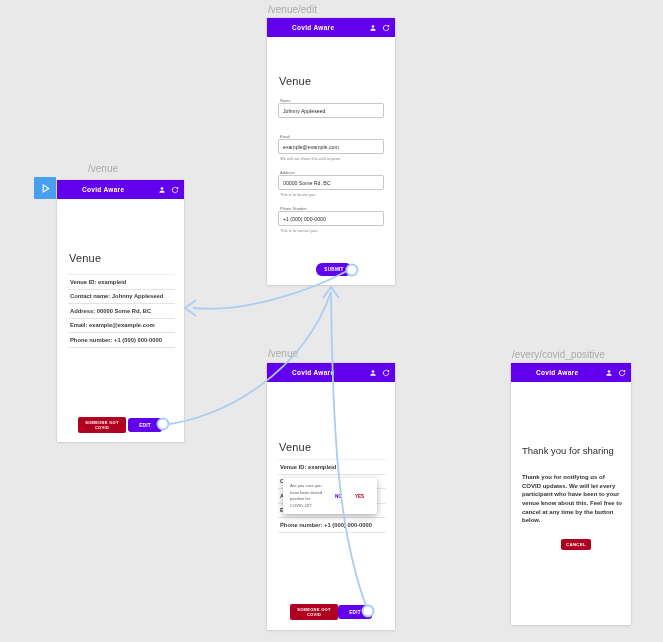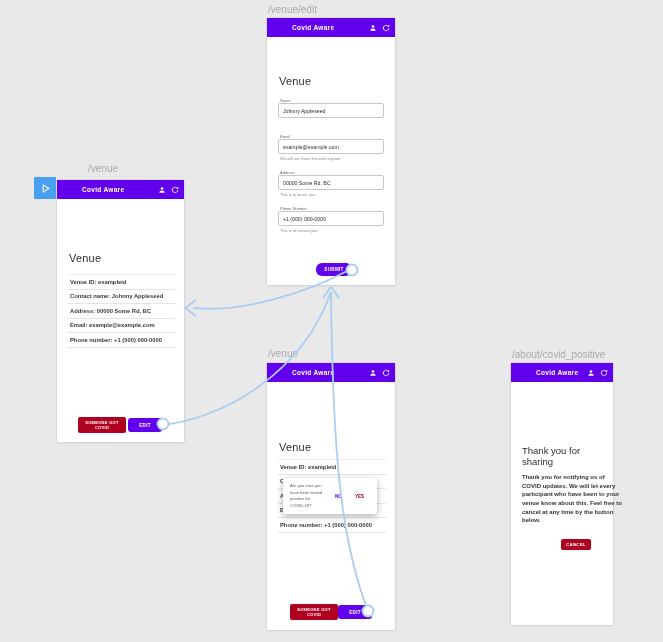--- a/index.html
+++ b/index.html
@@ -185,23 +185,23 @@
       <div class="dialog-message">Are you sure you have been tested positive for COVID-19?</div>
       <div class="dialog-actions">
         <span class="dialog-no">NO</span>
         <span class="dialog-yes">YES</span>
       </div>
     </div>
     <div class="btn btn-crimson btn-covid" style="left:23px;top:241px;">SOMEONE GOT COVID</div>
     <div class="btn btn-purple btn-edit" style="left:71px;top:242px;">EDIT</div>
   </div>
 
-  <div class="frame-label" style="left:512px;top:349px;">/about/covid_positive</div>
-
-  <div class="screen" style="left:511px;top:363px;width:102px;height:262px;">
+  <div class="frame-label" style="left:512px;top:349px;">/every/covid_positive</div>
+
+  <div class="screen" style="left:511px;top:363px;width:120px;height:262px;">
     <div class="appbar">
       <span class="appbar-title">Covid Aware</span>
       <span class="appbar-icons">
         <svg width="8" height="8" viewBox="0 0 24 24">
             <circle cx="12" cy="7.5" r="4" fill="#fff"></circle>
             <path d="M4 20c0-4.2 4-6.2 8-6.2s8 2 8 6.2z" fill="#fff"></path>
           </svg>
         <svg width="8" height="8" viewBox="0 0 24 24">
             <path d="M20 12a8 8 0 1 1-3.2-6.4" stroke="#fff" stroke-width="2.6" fill="none"></path>
             <polygon points="21.5,2.5 21.5,9.5 15,7" fill="#fff"></polygon>

